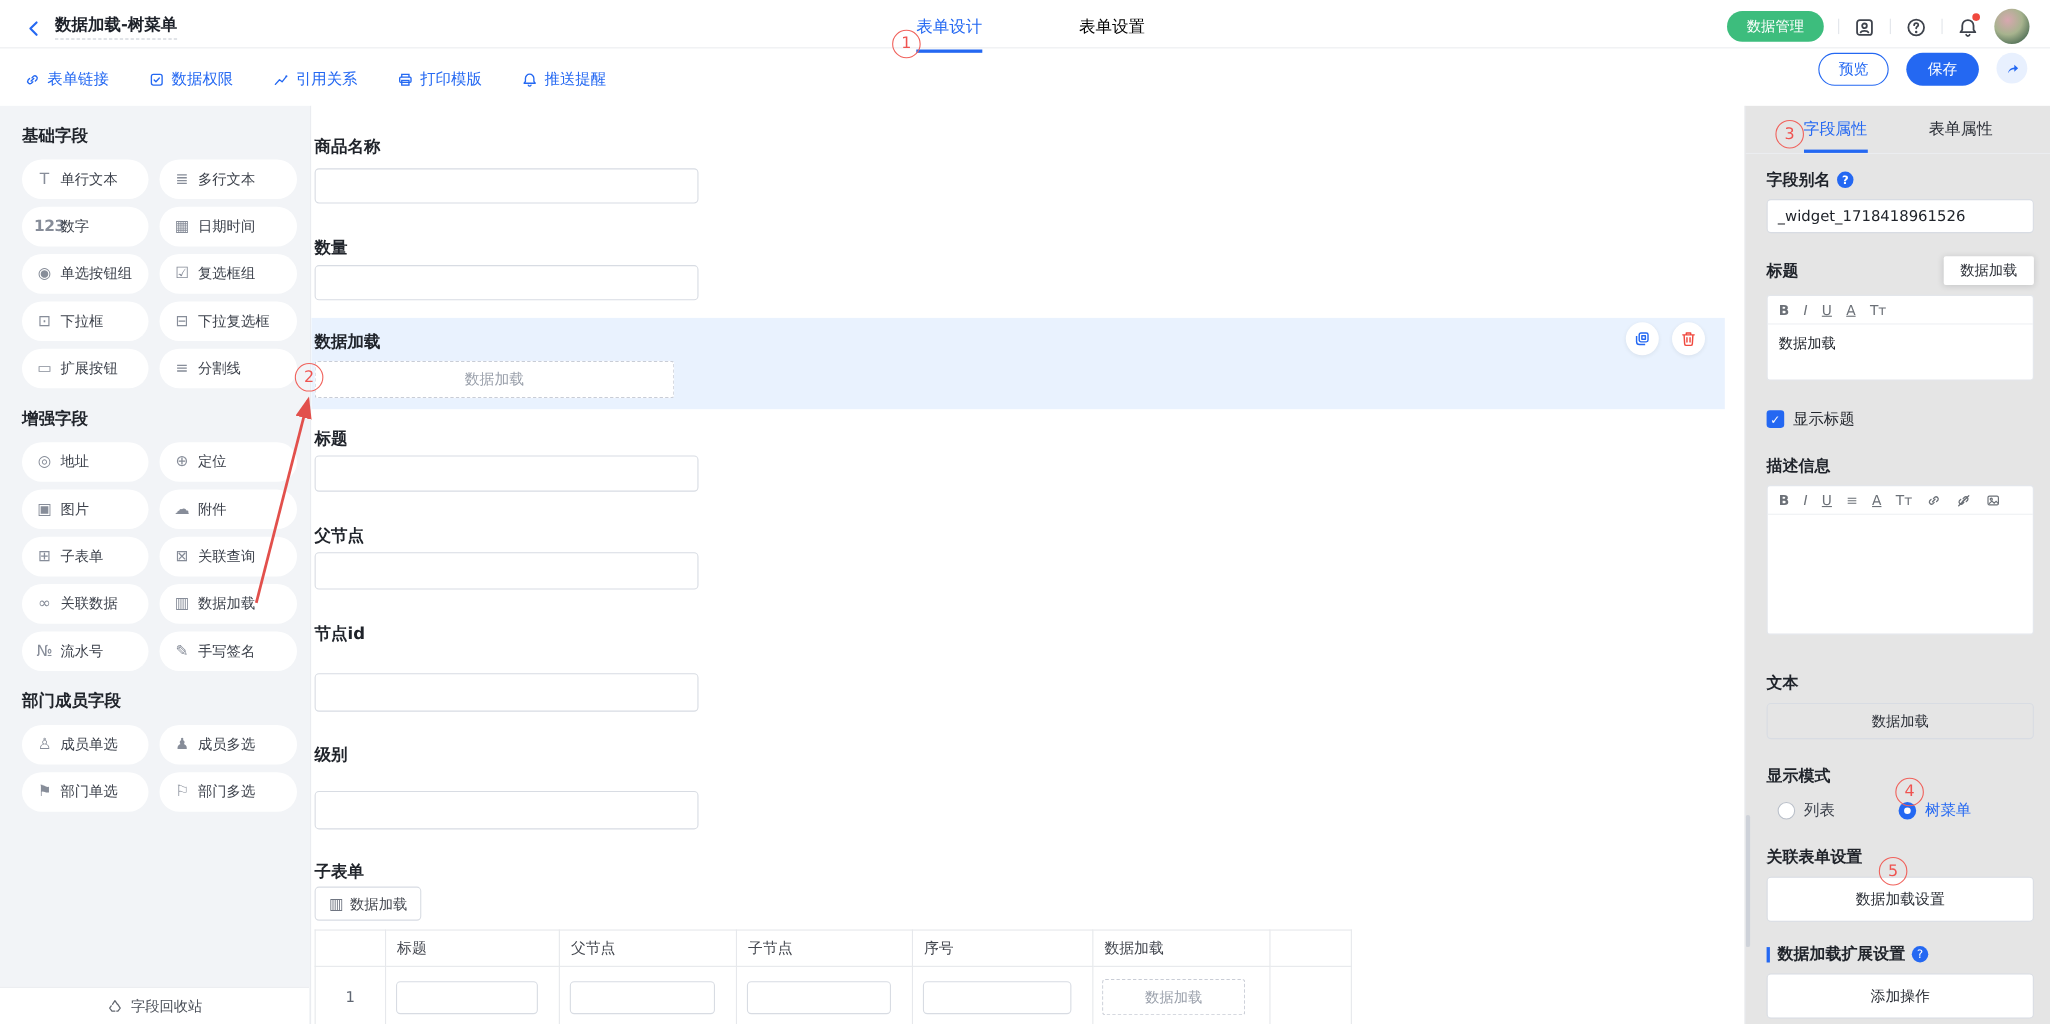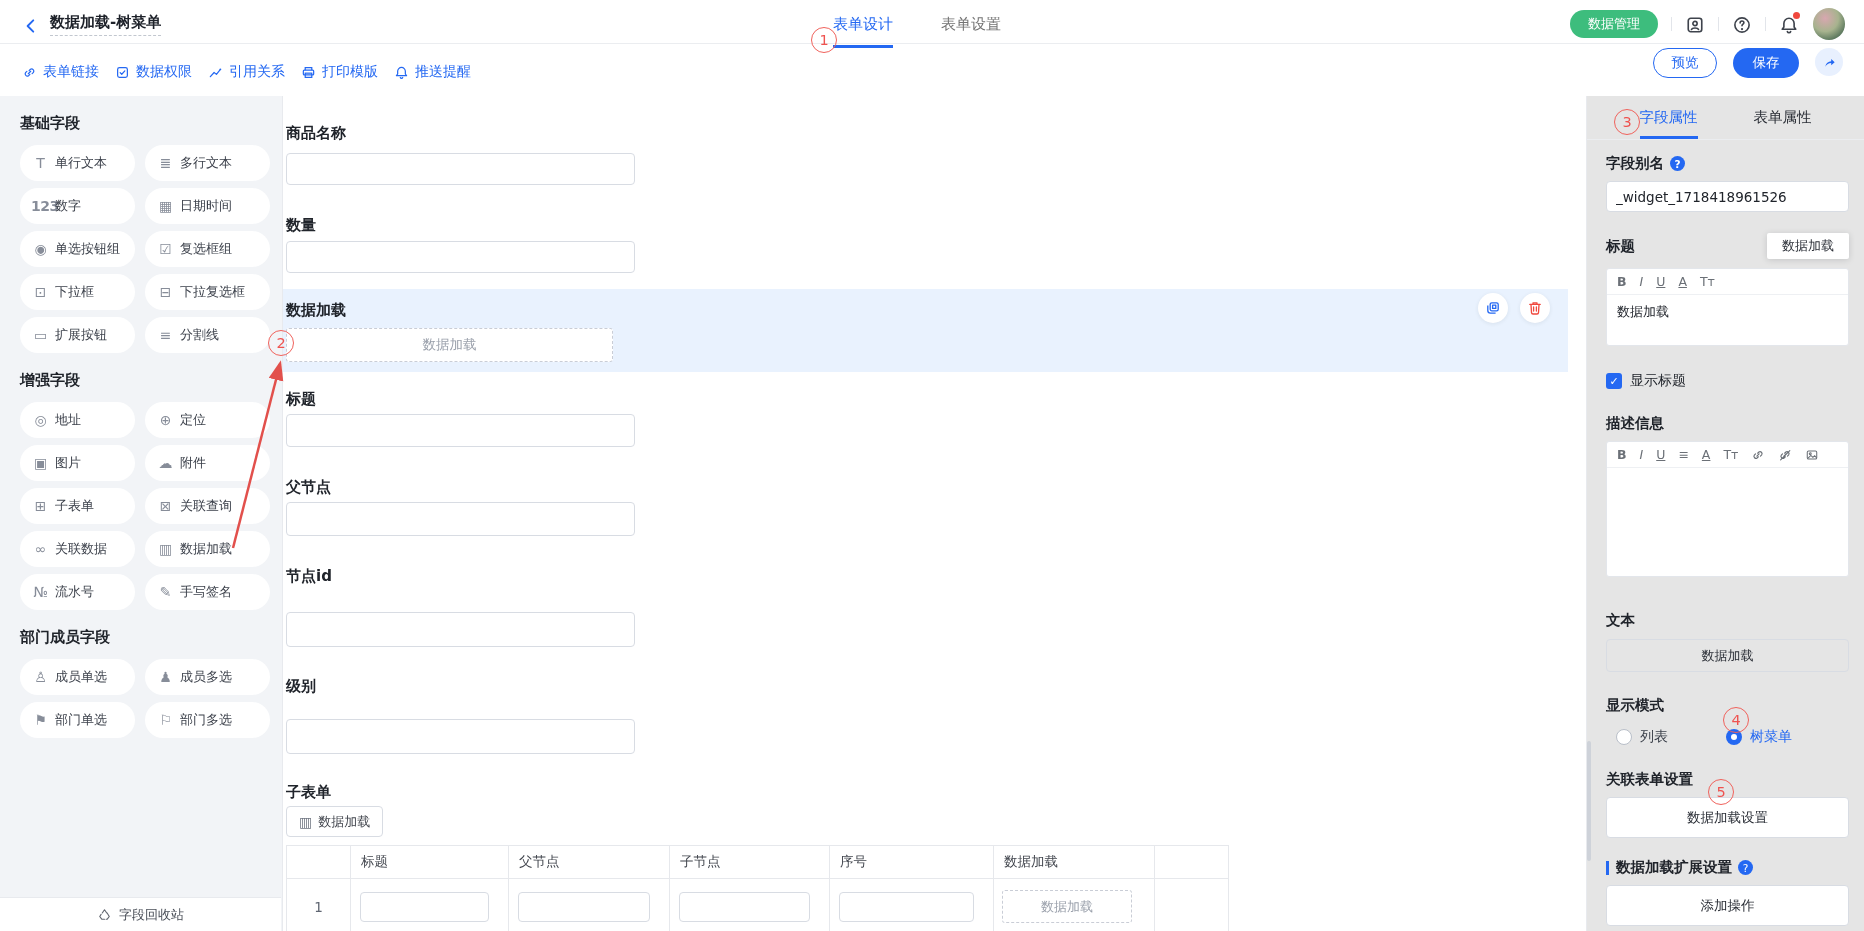--- a/index.html
+++ b/index.html
@@ -4,32 +4,32 @@
 <style>
   *{margin:0;padding:0;box-sizing:border-box}
   html,body{width:1864px;height:931px}
   body{font-family:"DejaVu Sans","Liberation Sans",sans-serif;background:#fff;position:relative;overflow:hidden;color:#20242b}
   .icon-svg{display:inline-block;vertical-align:middle}
   
   .topbar{position:absolute;top:0;left:0;right:0;height:44px;background:#fff;border-bottom:1px solid #ebedf0;z-index:6}
   .tb-left{position:absolute;left:22px;top:0;height:48px;display:flex;align-items:center}
   .back{color:#2468f2;width:18px;height:18px;cursor:pointer}
   .doc-title{margin-left:10px;font-size:15px;font-weight:600;color:#1d2129;border-bottom:1px dashed #c2c7cf;padding-bottom:3px}
-  .tb-tabs{position:absolute;left:833px;top:0;height:48px;display:flex;gap:48px}
-  .tb-tab{height:100%;display:flex;align-items:center;font-size:15px;color:#737373;border-bottom:3px solid transparent;padding-top:3px;cursor:pointer}
+  .tb-tabs{position:absolute;left:833px;top:0;height:48px;display:flex;gap:88px}
+  .tb-tab{height:100%;display:flex;align-items:center;font-size:15px;color:#000000;border-bottom:3px solid transparent;padding-top:3px;cursor:pointer}
   .tb-tab.active{color:#2468f2;border-bottom-color:#2468f2}
   .tb-right{position:absolute;right:19px;top:0;height:48px;display:flex;align-items:center}
   .btn-green{height:28px;padding:0 18px;border-radius:14px;background:#3dbd7d;color:#fff;font-size:13px;display:flex;align-items:center;cursor:pointer}
   .hsep{width:1px;height:14px;background:#e2e5ea;margin:0 13px}
   .hicon{width:20px;height:20px;color:#3e434c;cursor:pointer;position:relative}
   .bell-dot{position:absolute;right:-1px;top:-2px;width:7px;height:7px;border-radius:50%;background:#f0483e}
   .avatar{width:32px;height:32px;border-radius:50%;margin-left:14px;background:radial-gradient(circle at 38% 32%,#d8a7b0 0%,#a7b38e 45%,#5e7a5f 75%,#3c5e4c 100%);cursor:pointer}
   
   .subbar{position:absolute;top:48px;left:0;right:0;height:48px;background:#fff;z-index:5}
-  .sb-left{position:absolute;left:22px;top:0;height:48px;display:flex;align-items:center;gap:16px}
+  .sb-left{position:absolute;left:22px;top:0;height:48px;display:flex;align-items:center;gap:36px}
   .sb-item{display:flex;align-items:center;gap:6px;color:#2468f2;font-size:14px;cursor:pointer}
   .sb-item .icon-svg{width:15px;height:15px}
   .sb-right{position:absolute;right:21px;top:0;height:48px;display:flex;gap:16px}
   .btn-preview{width:64px;height:30px;border:1px solid #2468f2;border-radius:16px;color:#2468f2;font-size:13.5px;display:flex;align-items:center;justify-content:center;background:#fff;cursor:pointer}
   .btn-save{width:66px;height:30px;border-radius:16px;background:#2468f2;color:#fff;font-size:13.5px;display:flex;align-items:center;justify-content:center;cursor:pointer}
   .share-c{width:28px;height:28px;border-radius:50%;background:#e8f0fe;color:#2468f2;display:flex;align-items:center;justify-content:center;cursor:pointer}
   .share-c .icon-svg{width:15px;height:15px}
   
   .main{position:absolute;top:96px;left:0;right:0;bottom:0}
   

